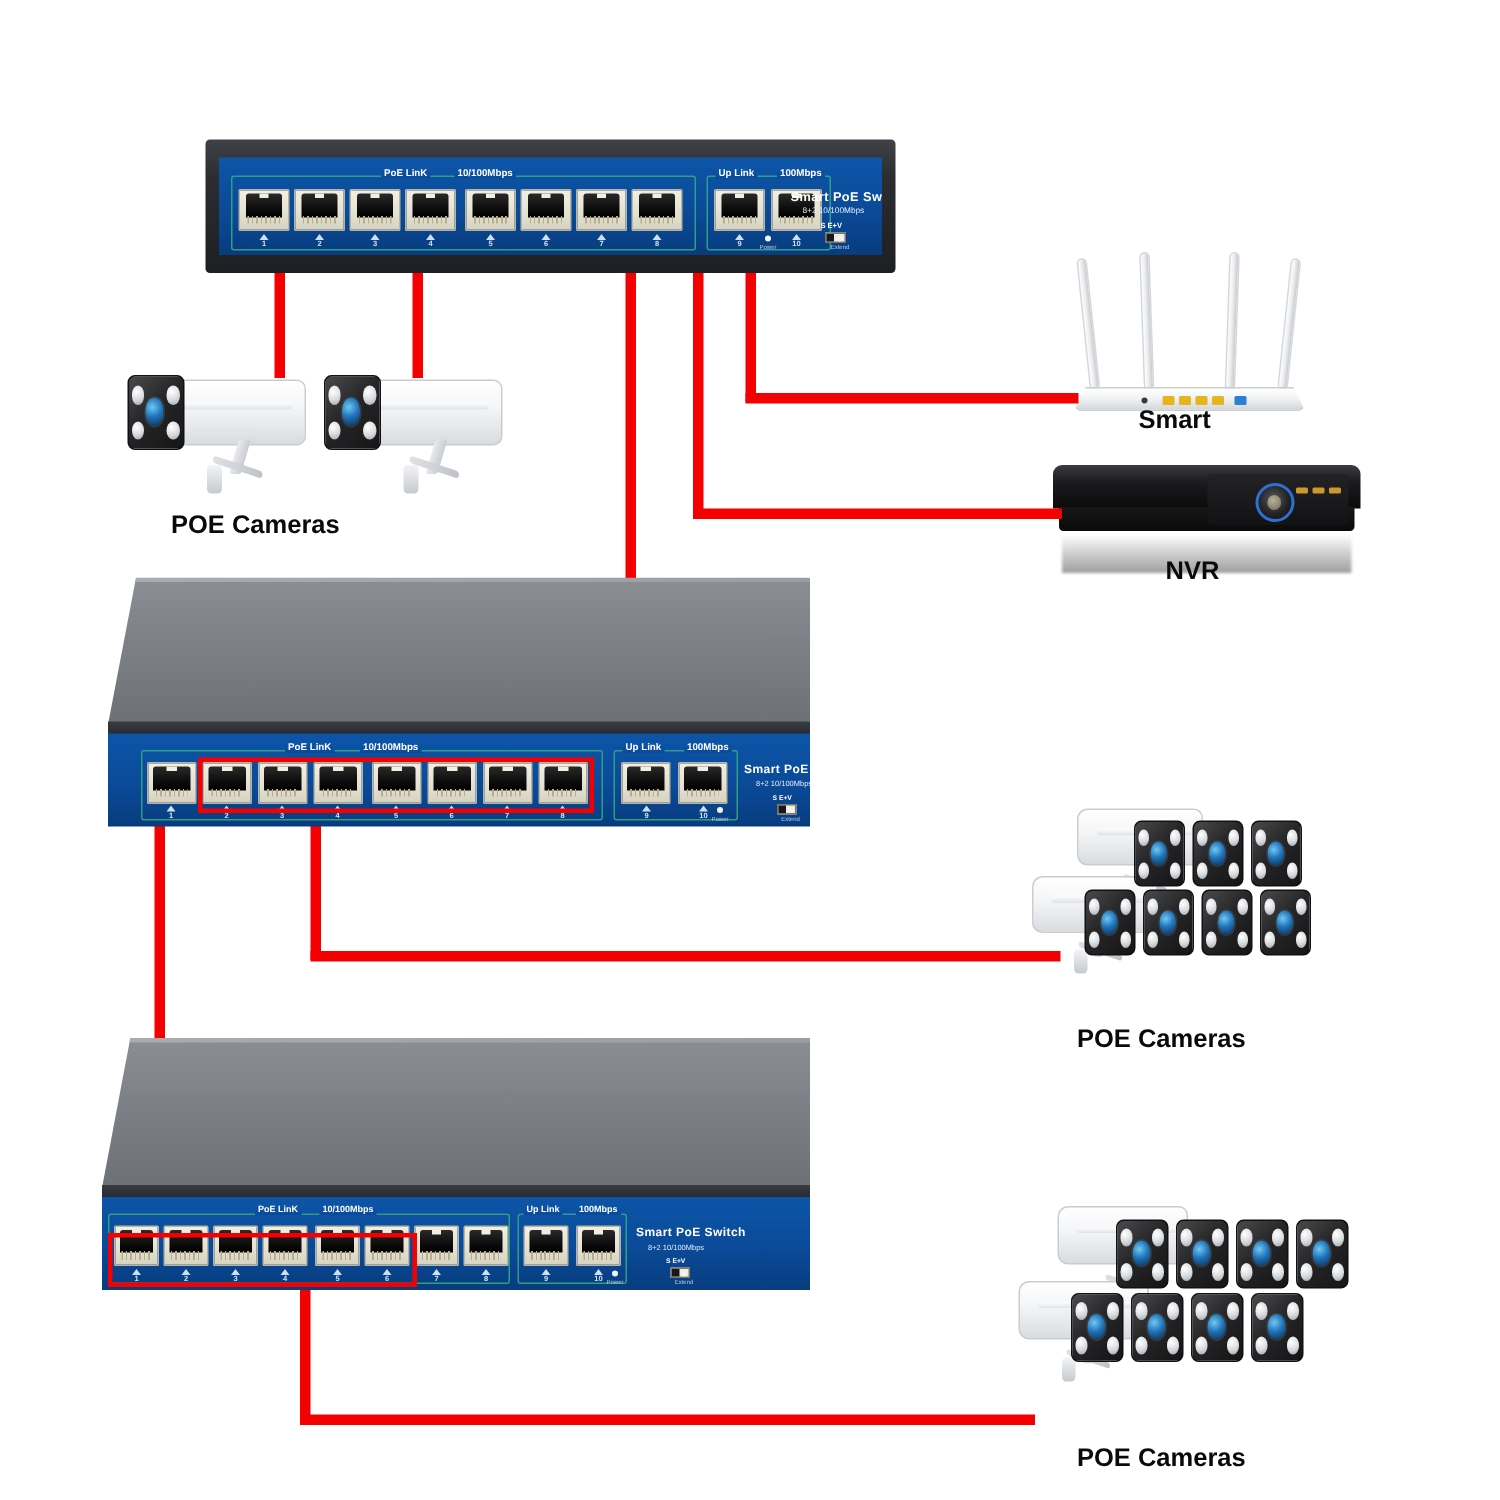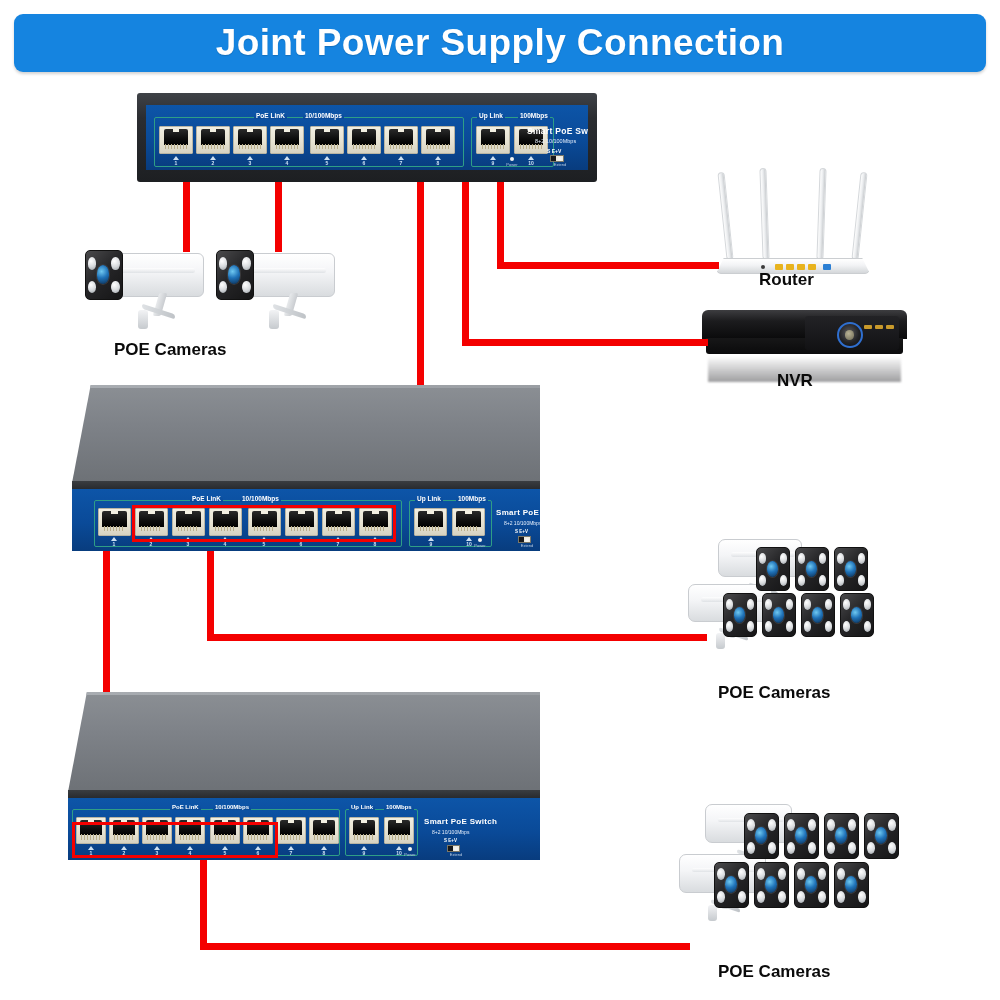--- a/index.html
+++ b/index.html
@@ -248,23 +248,20 @@
     filter: blur(1.2px);
     transform: scaleY(-1);
   }
   .dev-label { position:absolute; color:#0a0a0a; font-weight:bold; white-space:nowrap; }
 </style>
 </head>
 <body>
 
 <div class="stage">
 
-  <div class="banner">
-    <div class="banner-text">Joint Power Supply Connection</div>
-  </div>
 
   <div class="cable v" style="left:183px; top:168px; height:84px;"></div>
 
   <div class="cable v" style="left:275px; top:168px; height:84px;"></div>
 
   <div class="cable v" style="left:417px; top:168px; height:222px;"></div>
 
   <div class="cable v" style="left:462px; top:168px; height:175px;"></div>
   <div class="cable h" style="left:462px; top:339px; width:246px;"></div>
 
@@ -640,21 +637,21 @@
     <div class="ant" style="left:140px; top:4px; width:7px; height:88px; transform: rotate(6deg);"></div>
     <div class="router-body">
       <div class="rt-dot" style="left:44px;"></div>
       <div class="rt-port" style="left:58px;"></div>
       <div class="rt-port" style="left:69px;"></div>
       <div class="rt-port" style="left:80px;"></div>
       <div class="rt-port" style="left:91px;"></div>
       <div class="rt-port blue" style="left:106px;"></div>
     </div>
   </div>
-  <div class="dev-label" style="left:759px; top:270px; font-size:17px;">Router</div>
+  <div class="dev-label" style="left:759px; top:270px; font-size:17px;">Smart</div>
 
   <div class="nvr" style="left:702px; top:310px; width:205px; height:48px;">
     <div class="nvr-top"></div>
     <div class="nvr-bot"></div>
     <div class="nvr-panel">
       <div class="nvr-ring"></div>
       <div class="nvr-leds">
           <i></i>
           <i></i>
           <i></i>

